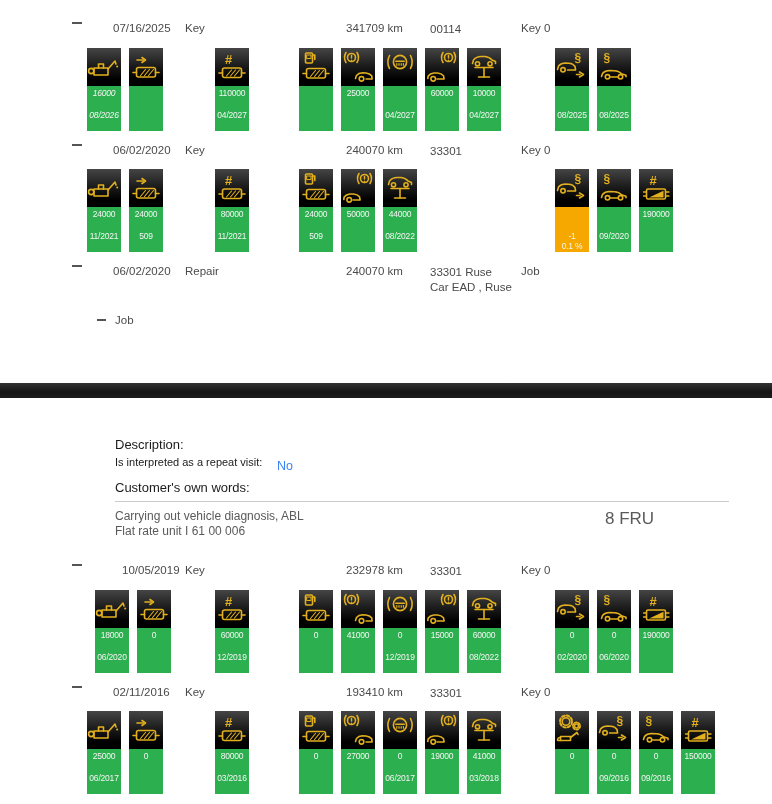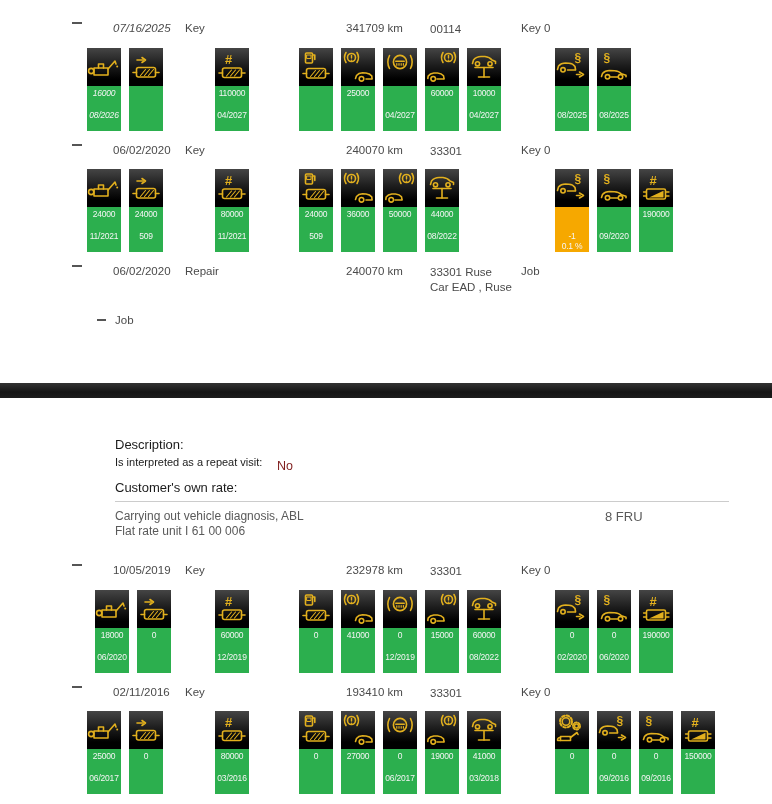--- a/index.html
+++ b/index.html
@@ -30,34 +30,34 @@
   .job-subrow{position:absolute;top:314px;left:0;width:772px;height:16px;font-size:11.5px;color:#4a4a4a;}
   .job-subrow .minus-bar{left:97px;width:9px;}
   .job-subrow .job-text{position:absolute;left:115px;top:0;}
 
   
   .section-bar{position:absolute;top:383px;left:0;width:772px;height:15px;background:linear-gradient(180deg,#333 0%,#151515 60%,#1c1c1c 100%);}
 
   
   .desc-title{position:absolute;top:437px;left:115px;font-size:13px;color:#1b1b1b;}
   .repeat-label{position:absolute;top:456px;left:115px;font-size:11px;color:#1b1b1b;}
-  .repeat-value{position:absolute;top:459px;left:277px;font-size:12.5px;color:#7f1d1d;}
+  .repeat-value{position:absolute;top:459px;left:277px;font-size:12.5px;color:#3b82f6;}
   .words-label{position:absolute;top:480px;left:115px;font-size:13px;color:#1b1b1b;}
   .desc-divider{position:absolute;top:501px;left:115px;width:614px;height:1px;background:#ccc;}
   .desc-body{position:absolute;top:509px;left:115px;font-size:12px;color:#5a5a5a;line-height:14.5px;}
-  .fru{position:absolute;top:509px;left:605px;font-size:13px;color:#5a5a5a;}
+  .fru{position:absolute;top:509px;left:605px;font-size:17px;color:#5a5a5a;}
 </style>
 </head>
 <body>
 
 <div id="app">
   <div id="records">
       <div class="rec-header" style="top: 22px;">
         <span class="minus-bar" style="left: 72px;"></span>
-        <span style="left: 113px; font-style: italic;">07/16/2025</span>
+        <span style="left: 113px;">07/16/2025</span>
         <span style="left: 185px;">Key</span>
         <span style="left: 346px;">341709 km</span>
         <span style="left: 521px;">Key 0</span>
         <div class="col-dealer" style="left: 430px;">
           <div>00114</div>
           <div></div>
         </div>
       </div>
       <div class="rec-tiles" style="top: 48px;">
         <div class="tile-group" style="left: 87px; font-style: italic;">
@@ -343,41 +343,20 @@
             <div class="tile-body green">
               <div class="tl l1">24000</div>
               <div class="tl l2">509</div>
               <div class="tl l3"></div>
             </div>
           </div>
           <div class="tile">
             <div class="tile-icon">
               <svg width="34" height="38" viewBox="0 0 34 38">
                 <g fill="none" stroke="#e2b01e" stroke-width="1.6" stroke-linecap="round" stroke-linejoin="round">
-                  <path d="M5 4.5 Q2 9.5 5 14.5"></path>
-                  <path d="M16 4.5 Q19 9.5 16 14.5"></path>
-                  <circle cx="10.5" cy="9.5" r="4"></circle>
-                  <path d="M10.5 7.5 V10" stroke-width="1.4"></path>
-                  <circle cx="10.5" cy="12.2" r="0.7" fill="#e2b01e" stroke="none"></circle>
-                  <path d="M14.5 30.5 L15.5 27.5 Q17.5 25 21.5 24.8 L25 25 Q29 25.5 30.8 28 L31 30.5"></path>
-                  <circle cx="20.5" cy="30.8" r="2.3"></circle>
-                  <path d="M25 31 H31"></path>
-                </g>
-              </svg>
-            </div>
-            <div class="tile-body green">
-              <div class="tl l1">36000</div>
-              <div class="tl l2"></div>
-              <div class="tl l3"></div>
-            </div>
-          </div>
-          <div class="tile">
-            <div class="tile-icon">
-              <svg width="34" height="38" viewBox="0 0 34 38">
-                <g fill="none" stroke="#e2b01e" stroke-width="1.6" stroke-linecap="round" stroke-linejoin="round">
                   <path d="M18 4.5 Q15 9.5 18 14.5"></path>
                   <path d="M29 4.5 Q32 9.5 29 14.5"></path>
                   <circle cx="23.5" cy="9.5" r="4"></circle>
                   <path d="M23.5 7.5 V10" stroke-width="1.4"></path>
                   <circle cx="23.5" cy="12.2" r="0.7" fill="#e2b01e" stroke="none"></circle>
                   <path d="M2.8 30.5 L3.2 28 Q5 25.5 8.8 25 L12.5 25 Q16.5 25.2 18.5 27.8 L19 30.5"></path>
                   <circle cx="8.2" cy="30.8" r="2.3"></circle>
                   <path d="M12 31 H19"></path>
                 </g>
               </svg>
@@ -471,21 +450,21 @@
         <span style="left: 185px;">Repair</span>
         <span style="left: 346px;">240070 km</span>
         <span style="left: 521px;">Job</span>
         <div class="col-dealer" style="left: 430px;">
           <div>33301 Ruse</div>
           <div>Car EAD , Ruse</div>
         </div>
       </div>
       <div class="rec-header" style="top: 564px;">
         <span class="minus-bar" style="left: 72px;"></span>
-        <span style="left: 113px;">10/05/2019</span>
+        <span style="left: 122px;">10/05/2019</span>
         <span style="left: 185px;">Key</span>
         <span style="left: 346px;">232978 km</span>
         <span style="left: 521px;">Key 0</span>
         <div class="col-dealer" style="left: 430px;">
           <div>33301</div>
           <div></div>
         </div>
       </div>
       <div class="rec-tiles" style="top: 590px;">
         <div class="tile-group" style="left: 87px; margin-left: 8px;">
@@ -953,20 +932,20 @@
   <div class="job-subrow">
     <span class="minus-bar"></span>
     <span class="job-text">Job</span>
   </div>
 
   <div class="section-bar"></div>
 
   <div class="desc-title">Description:</div>
   <div class="repeat-label">Is interpreted as a repeat visit:</div>
   <div class="repeat-value">No</div>
-  <div class="words-label">Customer's own rate:</div>
+  <div class="words-label">Customer's own words:</div>
   <div class="desc-divider"></div>
   <div class="desc-body">
     <div>Carrying out vehicle diagnosis, ABL</div>
     <div>Flat rate unit I 61 00 006</div>
   </div>
   <div class="fru">8 FRU</div>
 </div>
 
 </body></html>

